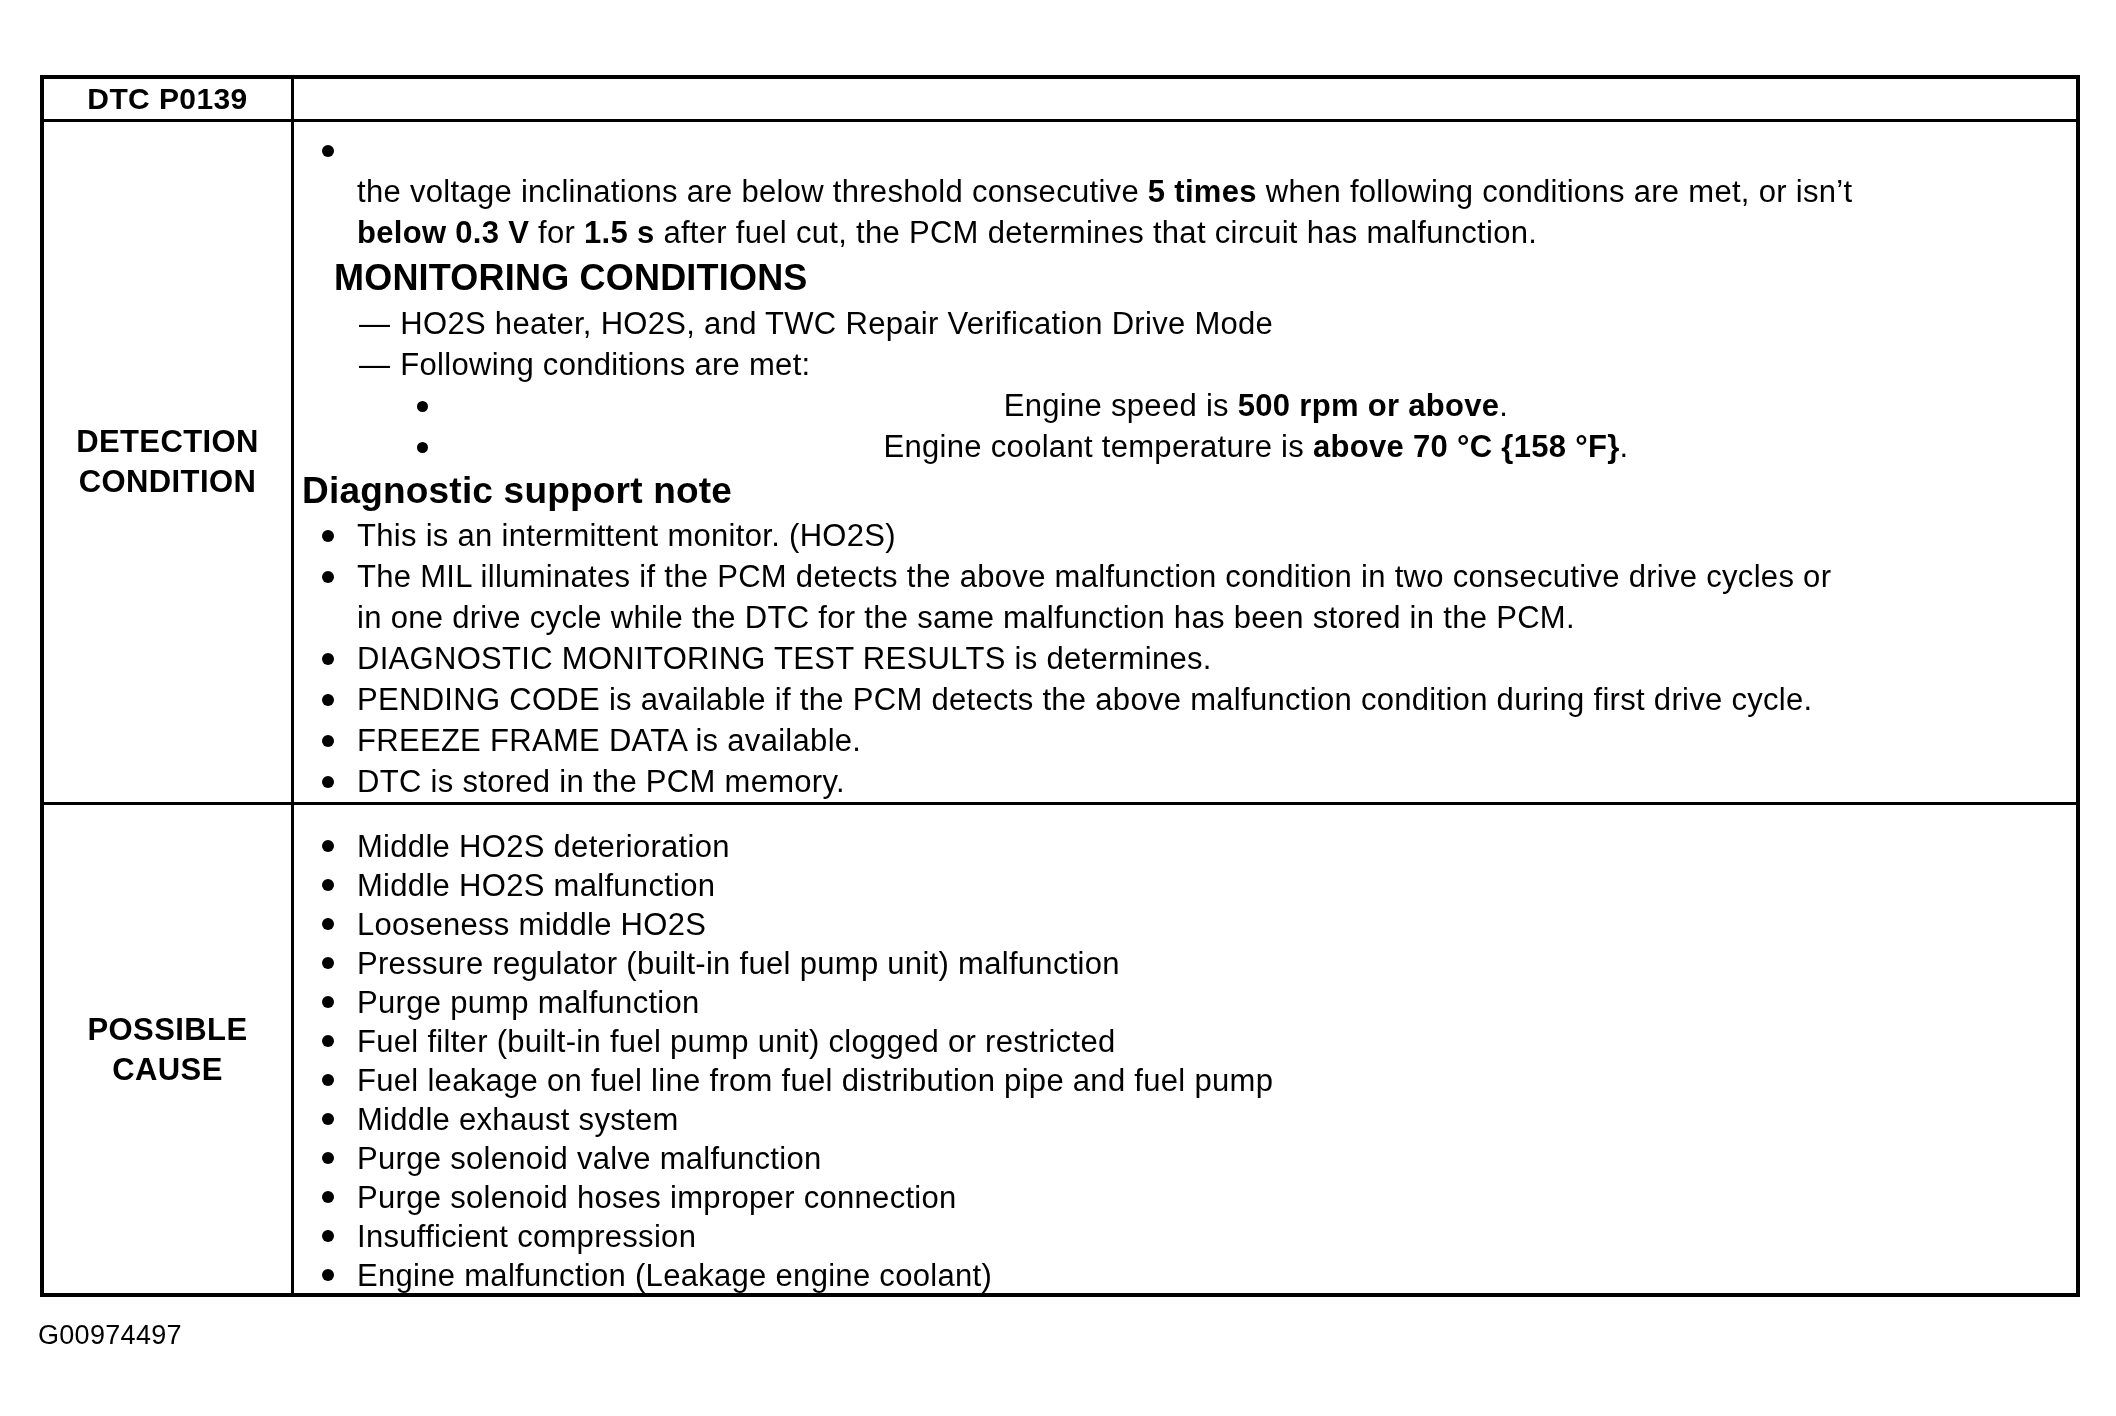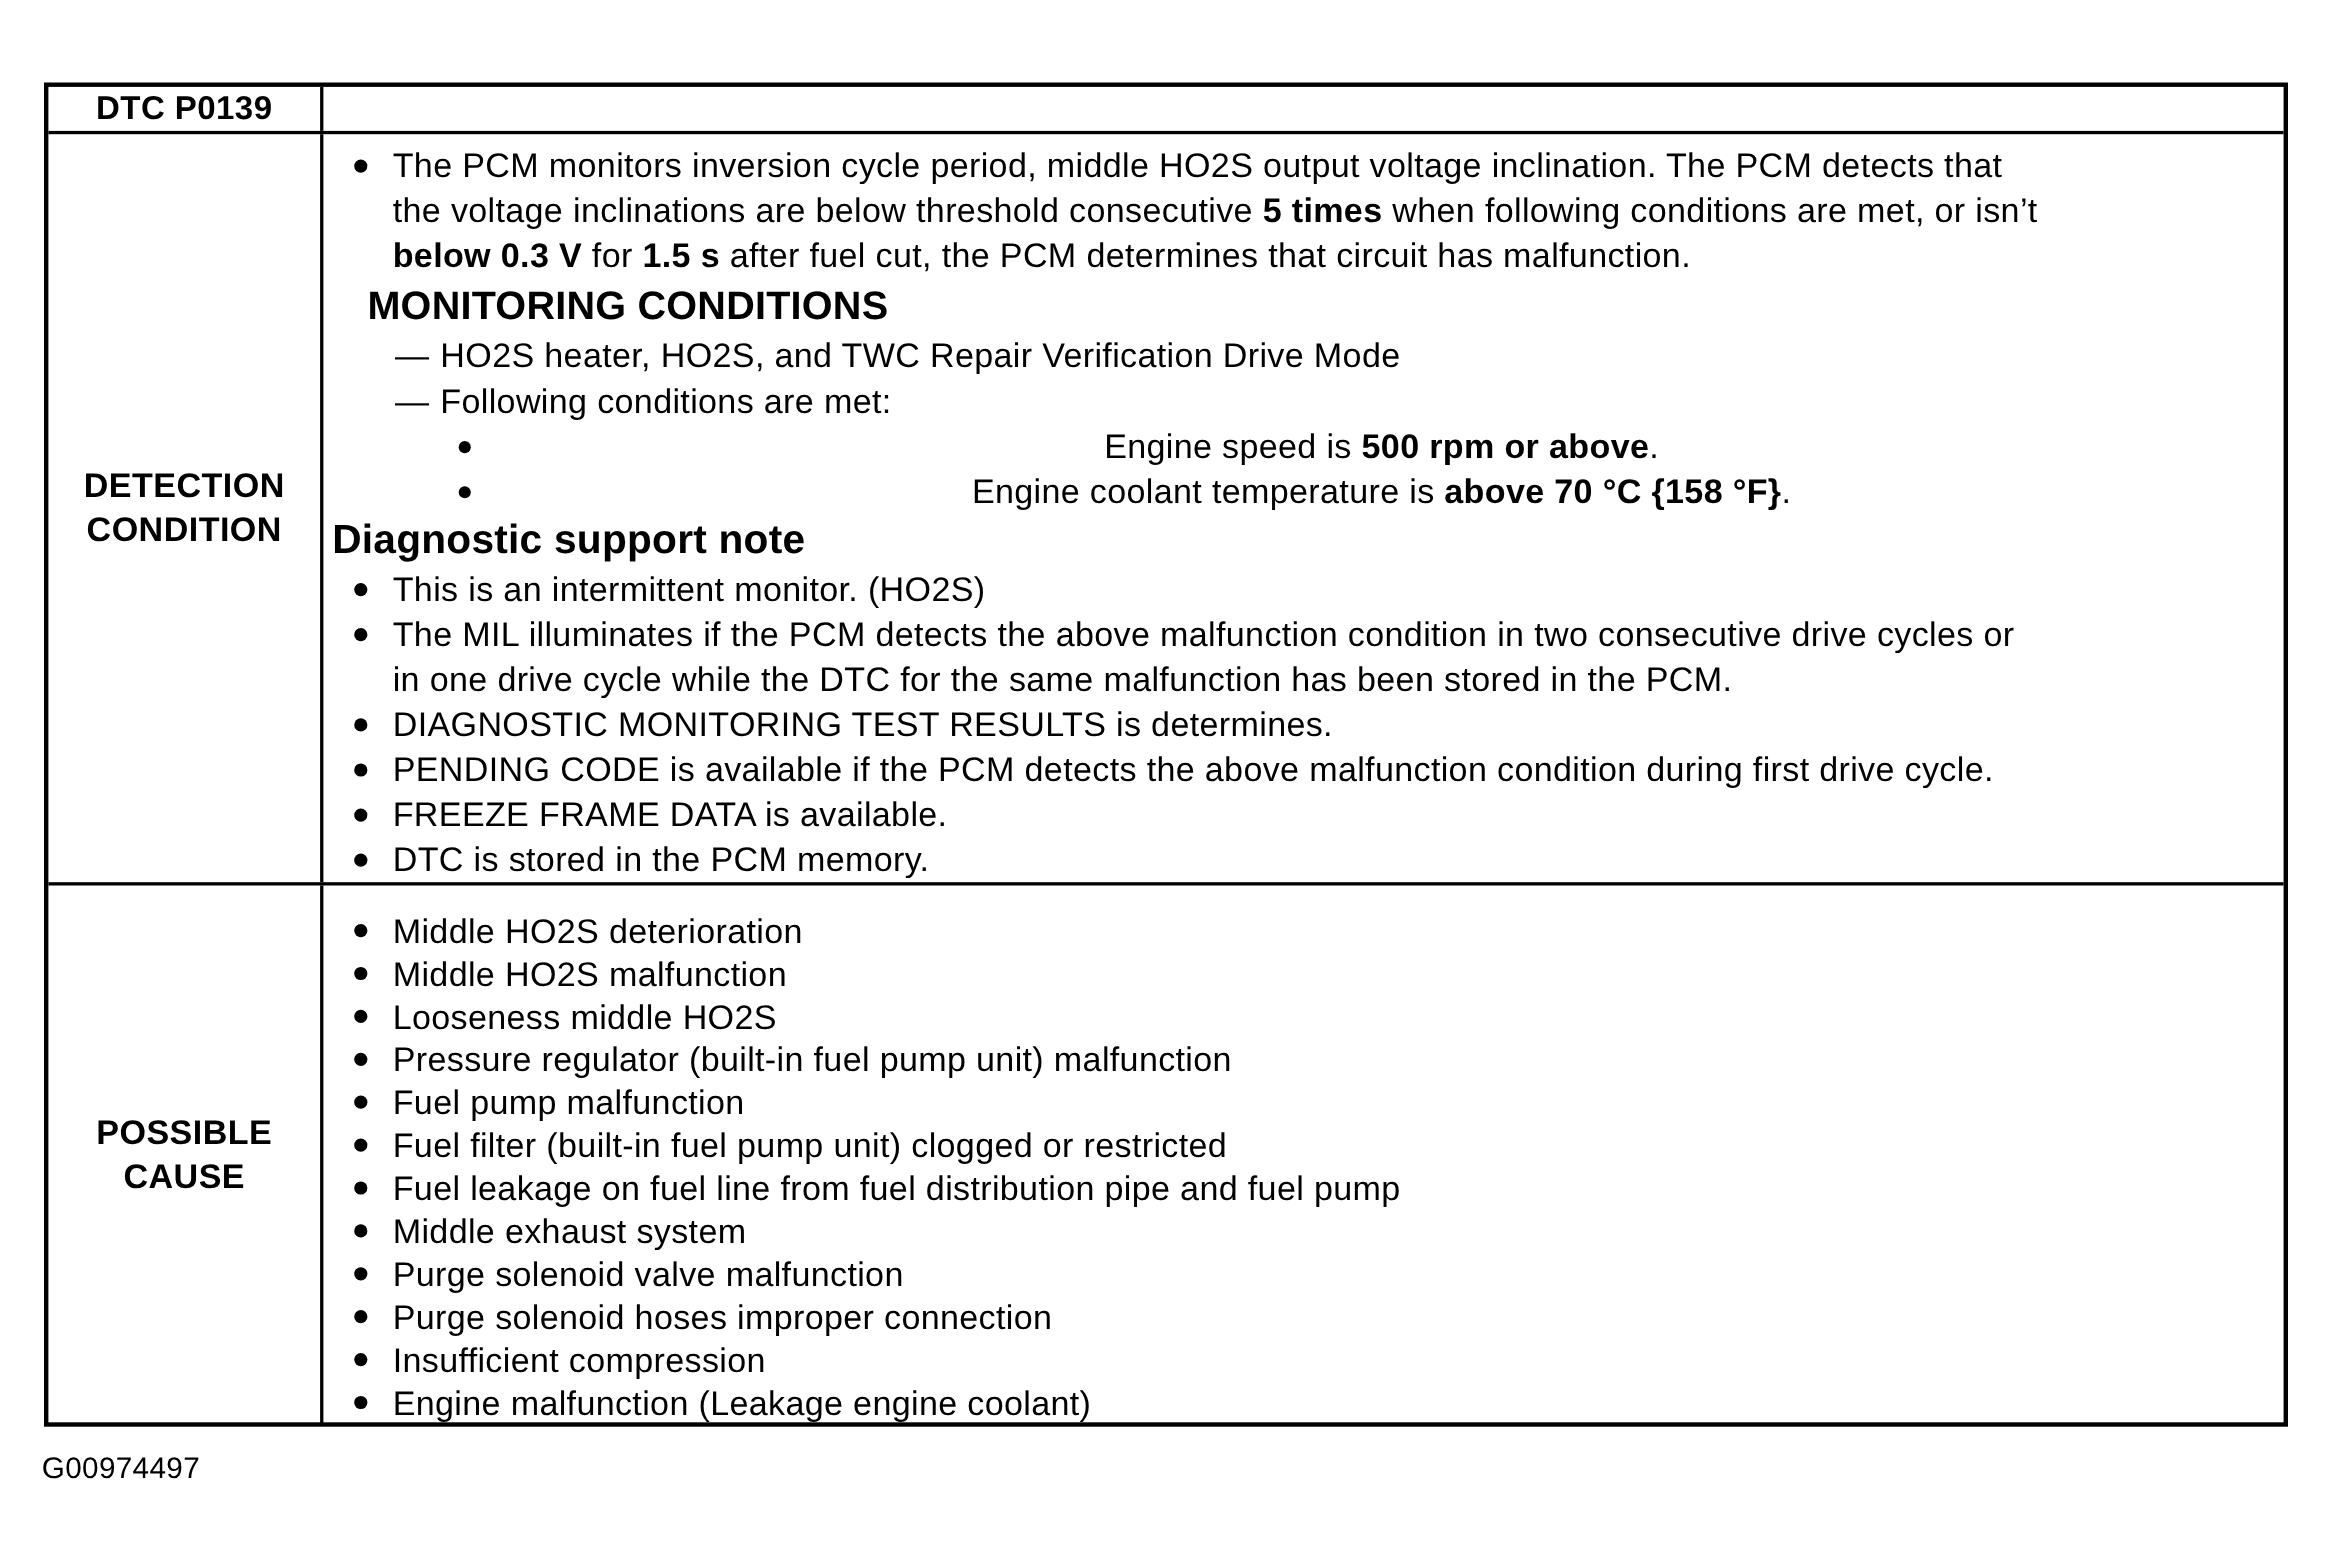--- a/index.html
+++ b/index.html
@@ -82,21 +82,21 @@
     <div class="label-cell">
       <div>
         <div>DETECTION</div>
         <div>CONDITION</div>
       </div>
     </div>
     <div class="content-cell detection-content">
 
       <ul class="bullets">
         <li>
-          <span>The PCM monitors inversion cycle period, middle HO2S output voltage inclination. The PCM detects that</span><br>
+          <br>
           <span>the voltage inclinations are below threshold consecutive </span><b>5 times</b><span> when following conditions are met, or isn’t</span><br>
           <b>below 0.3 V</b><span> for </span><b>1.5 s</b><span> after fuel cut, the PCM determines that circuit has malfunction.</span>
         </li>
       </ul>
 
       <div class="monitoring-heading">MONITORING CONDITIONS</div>
 
       <div class="dash-line">
         <span class="dash">—</span><span>HO2S heater, HO2S, and TWC Repair Verification Drive Mode</span>
       </div>
@@ -136,21 +136,21 @@
         <div>POSSIBLE</div>
         <div>CAUSE</div>
       </div>
     </div>
     <div class="content-cell cause-content">
       <ul class="bullets">
         <li>Middle HO2S deterioration</li>
         <li>Middle HO2S malfunction</li>
         <li>Looseness middle HO2S</li>
         <li>Pressure regulator (built-in fuel pump unit) malfunction</li>
-        <li>Fuel pump malfunction</li>
+        <li>Purge pump malfunction</li>
         <li>Fuel filter (built-in fuel pump unit) clogged or restricted</li>
         <li>Fuel leakage on fuel line from fuel distribution pipe and fuel pump</li>
         <li>Middle exhaust system</li>
         <li>Purge solenoid valve malfunction</li>
         <li>Purge solenoid hoses improper connection</li>
         <li>Insufficient compression</li>
         <li>Engine malfunction (Leakage engine coolant)</li>
       </ul>
     </div>
   </div>

